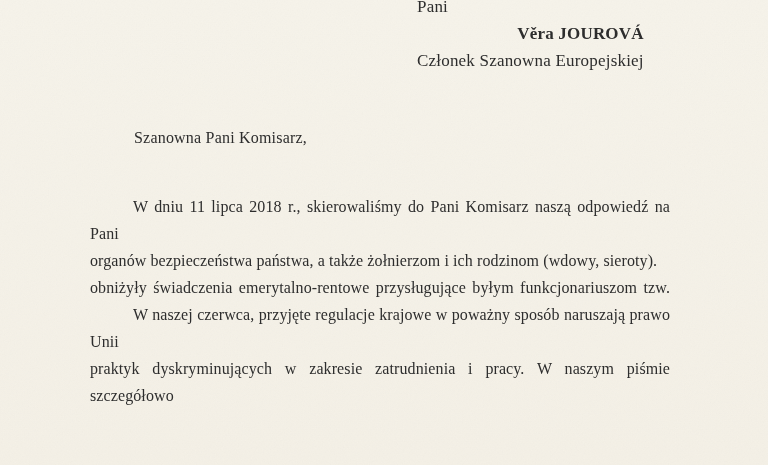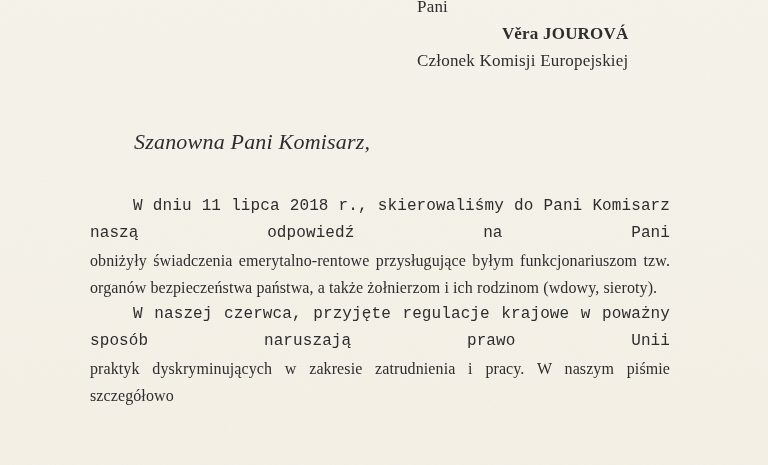--- a/index.html
+++ b/index.html
@@ -36,64 +36,62 @@
     letter-spacing: 0.2px;
   }
   .r-name {
     font-weight: bold;
     text-align: right;
   }
   .salutation {
     position: absolute;
     left: 134px;
     top: 129px;
-    font-size: 22px;
-    font-style: italic;
+    font-size: 16px;
     letter-spacing: 0.2px;
   }
   .letter-body {
     position: absolute;
     left: 90px;
     top: 193px;
     width: 580px;
     font-size: 16px;
     line-height: 27px;
   }
   .para { margin: 0; }
   .line {
     text-align: justify;
     text-align-last: justify;
     letter-spacing: 0.1px;
   }
   .line.indent {
     text-indent: 43px;
-    font-family: Liberation Mono, monospace;
   }
   .line.para-end {
     text-align-last: left;
   }
 </style>
 </head>
 <body>
 
 <div class="page">
 
   <div class="recipient">
     <div class="r-line">Pani</div>
     <div class="r-line r-name">Věra JOUROVÁ</div>
-    <div class="r-line">Członek Komisji Europejskiej</div>
+    <div class="r-line">Członek Szanowna Europejskiej</div>
   </div>
 
   <div class="salutation">Szanowna Pani Komisarz,</div>
 
   <div class="letter-body">
     <div class="para">
       <div class="line indent">W dniu 11 lipca 2018 r., skierowaliśmy do Pani Komisarz naszą odpowiedź na Pani</div>
+      <div class="line para-end">organów bezpieczeństwa państwa, a także żołnierzom i ich rodzinom (wdowy, sieroty).</div>
       <div class="line">obniżyły świadczenia emerytalno-rentowe przysługujące byłym funkcjonariuszom tzw.</div>
-      <div class="line para-end">organów bezpieczeństwa państwa, a także żołnierzom i ich rodzinom (wdowy, sieroty).</div>
     </div>
     <div class="para">
       <div class="line indent">W naszej czerwca, przyjęte regulacje krajowe w poważny sposób naruszają prawo Unii</div>
       <div class="line">praktyk dyskryminujących w zakresie zatrudnienia i pracy. W naszym piśmie szczegółowo</div>
 
     </div>
   </div>
 
   <svg class="texture" width="768" height="465" xmlns="http://www.w3.org/2000/svg">
     <filter id="paperNoise">

